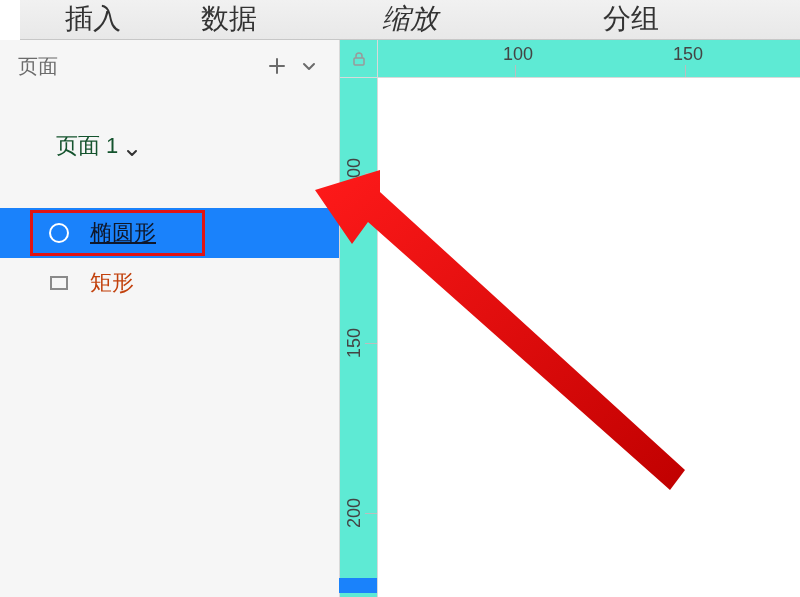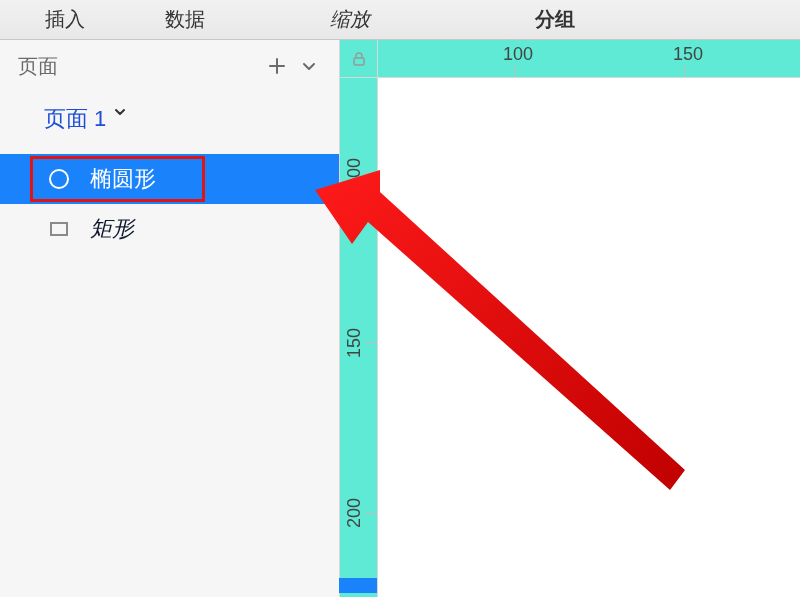--- a/index.html
+++ b/index.html
@@ -10,67 +10,69 @@
     height: 597px;
     overflow: hidden;
     position: relative;
   }
   
   .menubar {
     height: 40px;
     background: linear-gradient(#f1f1f1, #e8e8e8);
     border-bottom: 1px solid #c7c7c7;
     display: flex;
-    align-items: center;
-    font-size: 20px;
+    align-items: flex-start;
+    font-size: 28px;
     color: #333;
+    margin-left: 20px;
   }
   .menubar .menu-item {
     padding: 0 10px;
     cursor: default;
   }
   .menubar .menu-item.m1 { margin-left: 35px; }
   .menubar .menu-item.m2 { margin-left: 60px; }
   .menubar .menu-item.m3 { margin-left: 45px; }
   .menubar .menu-item.m4 { margin-left: 105px; font-style: italic; }
-  .menubar .menu-item.m5 { margin-left: 145px; font-weight: bold; }
+  .menubar .menu-item.m5 { margin-left: 145px; }
 
   
   .main {
     display: flex;
     height: 557px;
   }
   .sidebar {
     width: 340px;
     border-right: 1px solid #d9d9d9;
     background: #f6f6f6;
     display: flex;
     flex-direction: column;
+    gap: 27px;
   }
   .sidebar-header {
     display: flex;
     align-items: center;
     padding: 12px 16px 10px 18px;
     color: #6b6b6b;
     font-size: 20px;
   }
   .sidebar-header .spacer { flex: 1; }
   .sidebar-header .icon-btn {
     width: 28px; height: 28px;
     display: flex; align-items: center; justify-content: center;
     color: #6b6b6b;
     cursor: pointer;
     margin-left: 4px;
   }
   .page-row {
     display: flex;
-    align-items: flex-start;
-    padding: 14px 16px 14px 44px;
+    align-items: flex-end;
+    padding: 14px 16px 14px 56px;
     font-size: 22px;
-    color: #1d4ed8;
+    color: #14532d;
     cursor: pointer;
   }
   .page-row .chev {
     margin-left: 6px;
     display: inline-flex;
     align-items: center;
   }
   .layer-list { margin-top: 6px; }
   .layer-item {
     height: 50px;
@@ -82,24 +84,25 @@
     position: relative;
   }
   .layer-item .shape-icon {
     width: 22px; height: 22px;
     margin-right: 20px;
     display: inline-flex;
     align-items: center; justify-content: center;
   }
   .layer-item.selected {
     background: #1a82fb;
-    color: #ffffff;
+    color: #0f172a;
+    text-decoration: underline;
   }
   .layer-item.selected .shape-icon { color: #fff; }
-  .layer-item.normal { color: #0f172a; font-style: italic; }
+  .layer-item.normal { color: #c2410c; }
   .layer-item.normal .shape-icon { color: #8a8a8a; }
   .highlight-box {
     position: absolute;
     left: 30px;
     top: 2px;
     width: 175px;
     height: 46px;
     border: 3px solid #e11313;
     pointer-events: none;
   }

